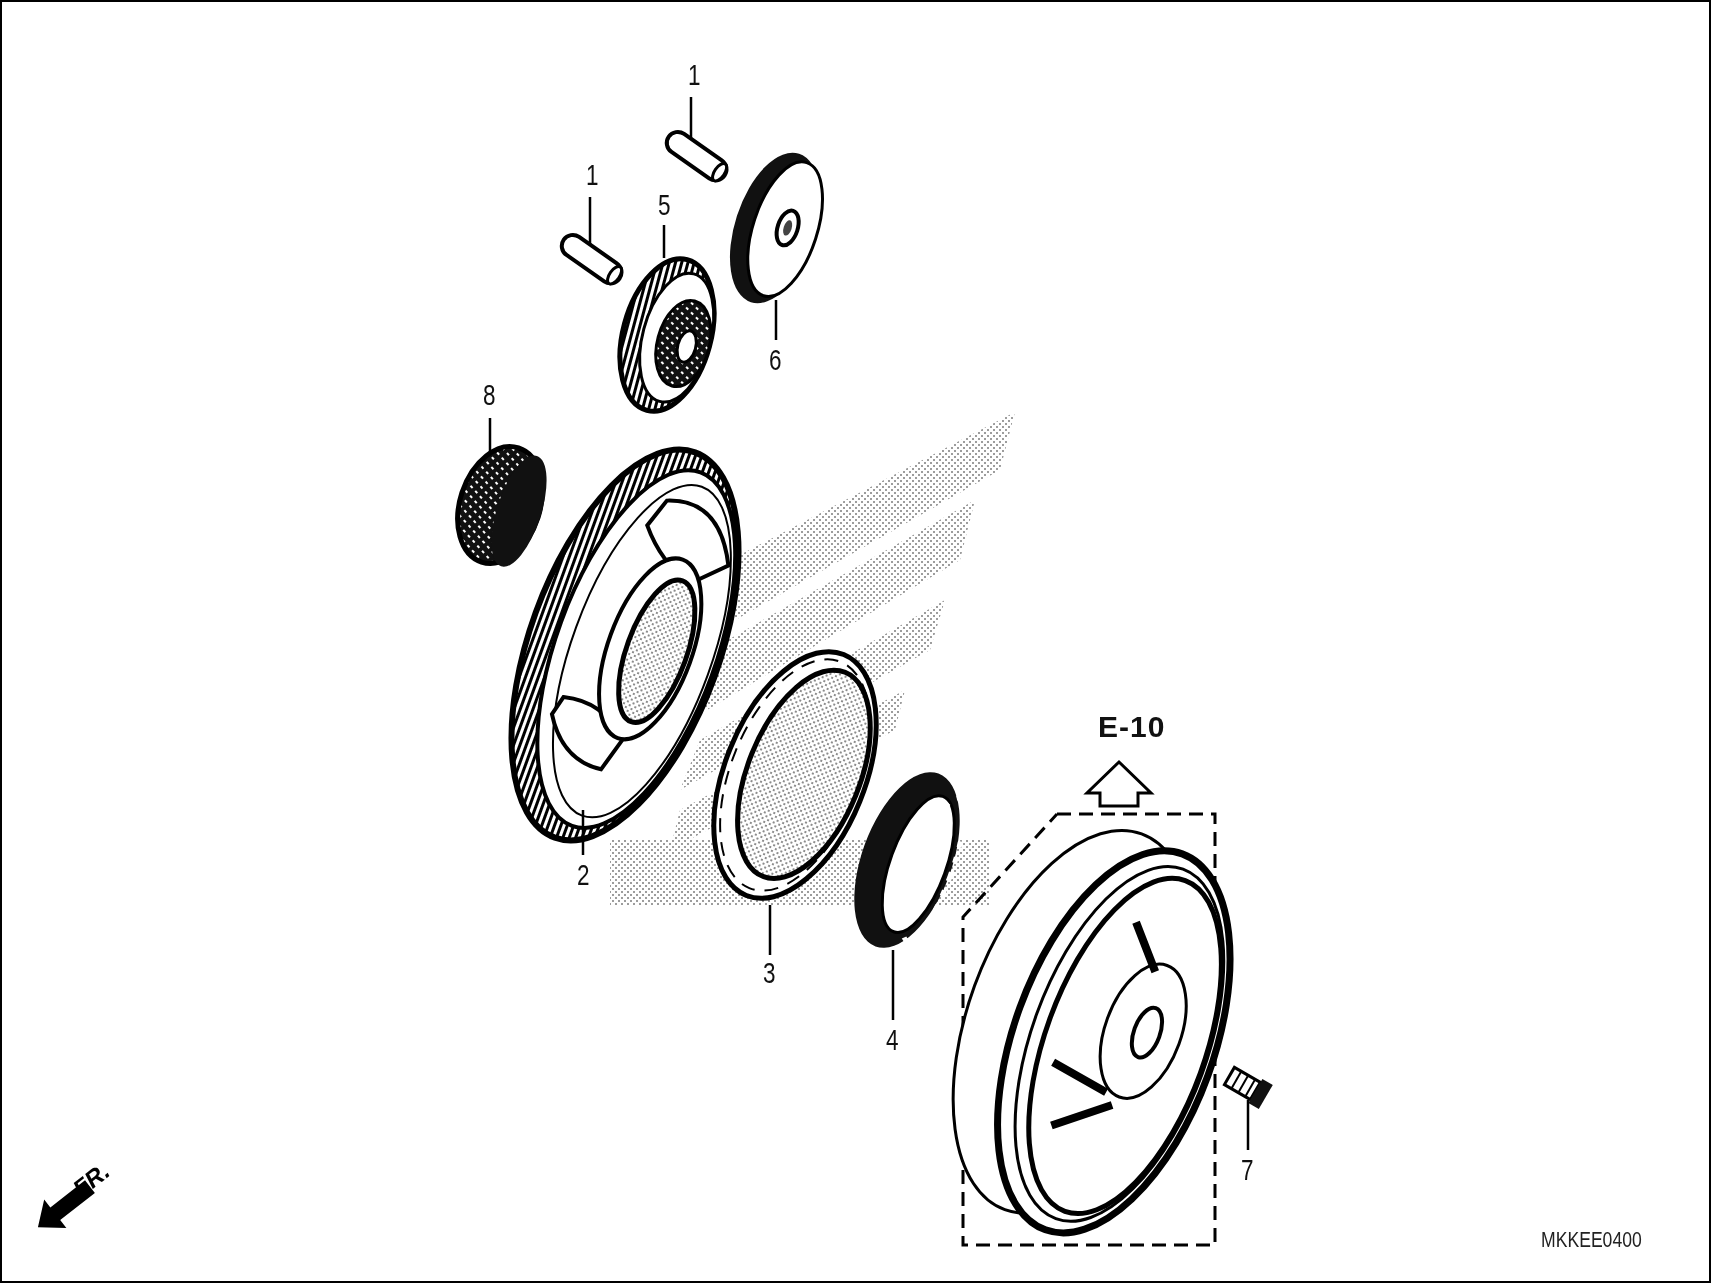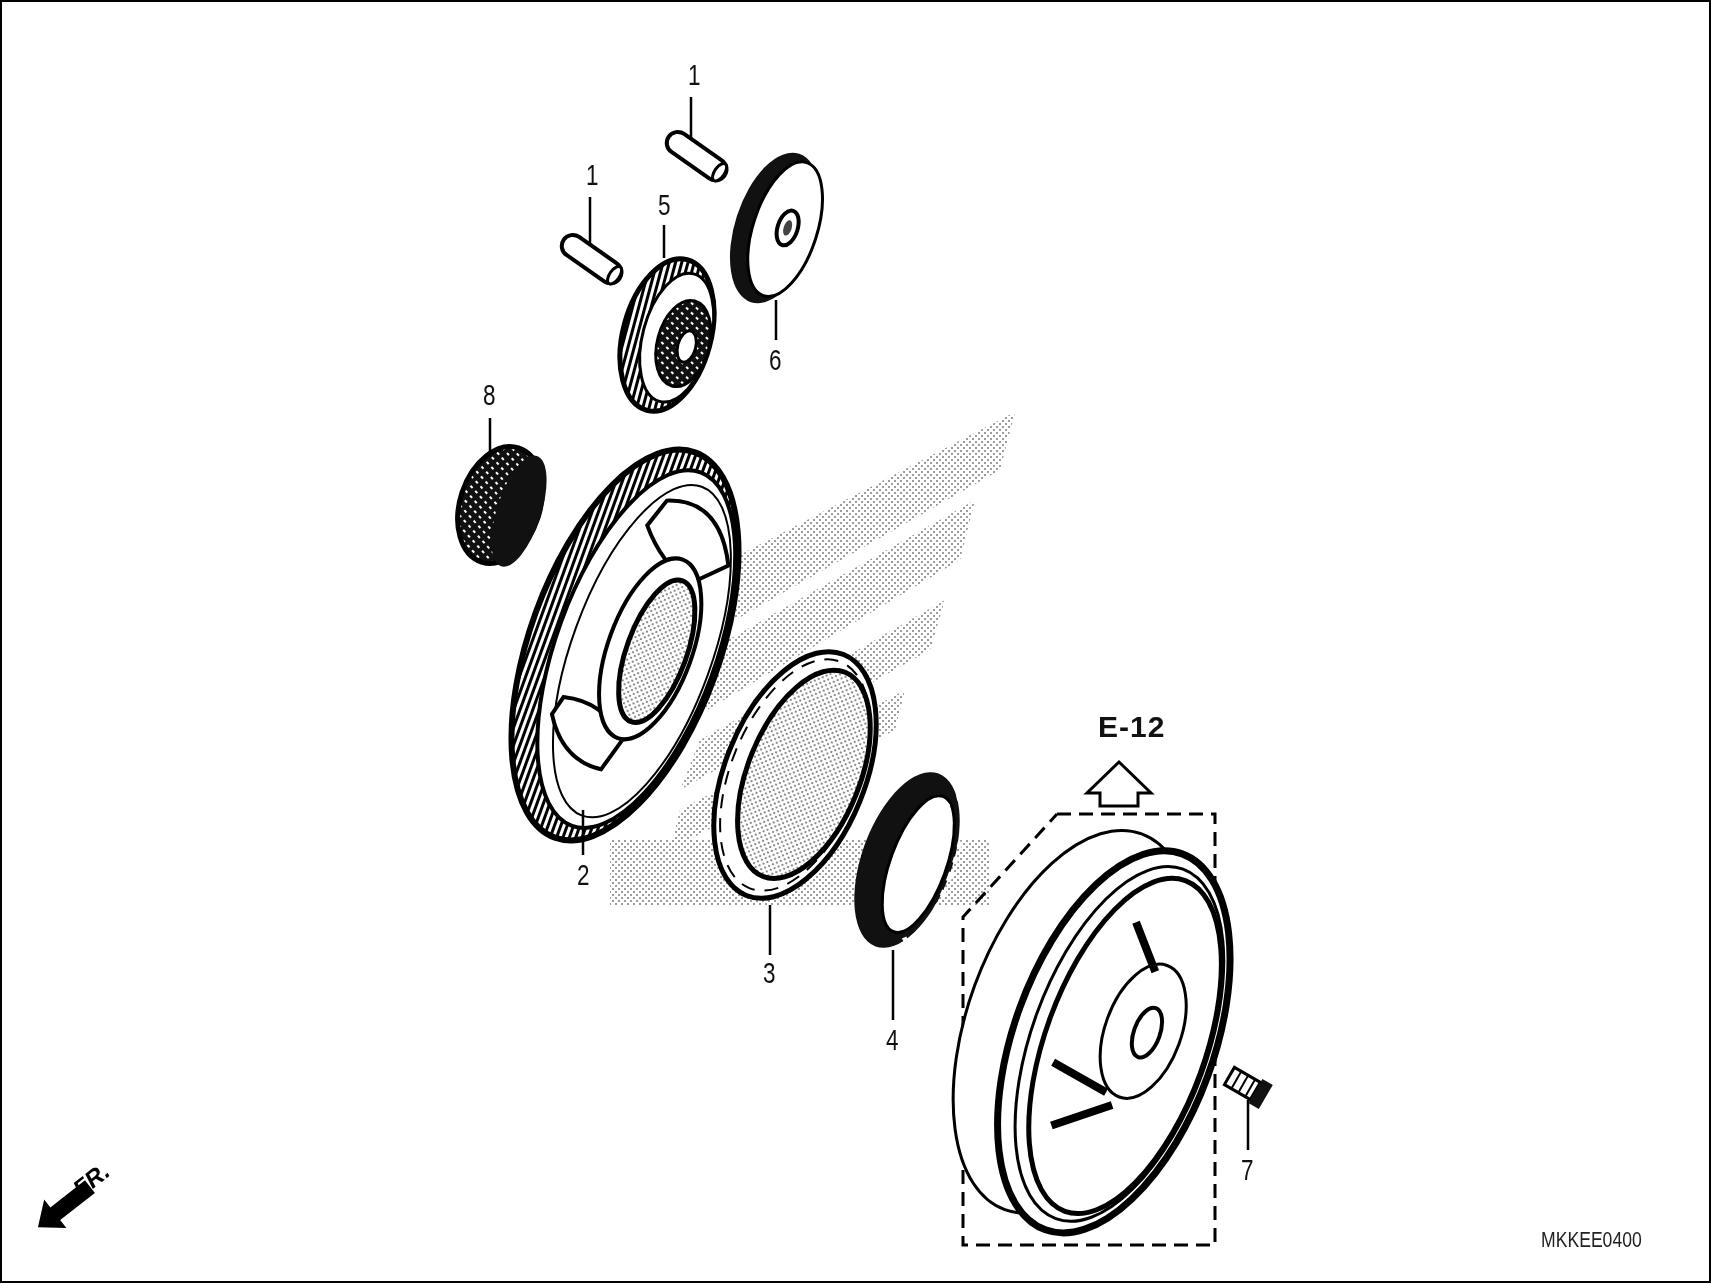--- a/index.html
+++ b/index.html
@@ -136,17 +136,17 @@
 <div class="callout" style="left:686px; top:60px;">1</div>
 <div class="callout" style="left:584px; top:160px;">1</div>
 <div class="callout" style="left:575px; top:860px;">2</div>
 <div class="callout" style="left:761px; top:958px;">3</div>
 <div class="callout" style="left:884px; top:1025px;">4</div>
 <div class="callout" style="left:656px; top:190px;">5</div>
 <div class="callout" style="left:767px; top:345px;">6</div>
 <div class="callout" style="left:1239px; top:1155px;">7</div>
 <div class="callout" style="left:481px; top:380px;">8</div>
 
-<div class="ref-label" style="left:1098px; top:712px;">E-12</div>
+<div class="ref-label" style="left:1098px; top:712px;">E-10</div>
 
 <div class="fr" style="left:72px; top:1168px;">FR.</div>
 
 <div class="code" style="left:1541px; top:1229px;">MKKEE0400</div>
 
 </body></html>

